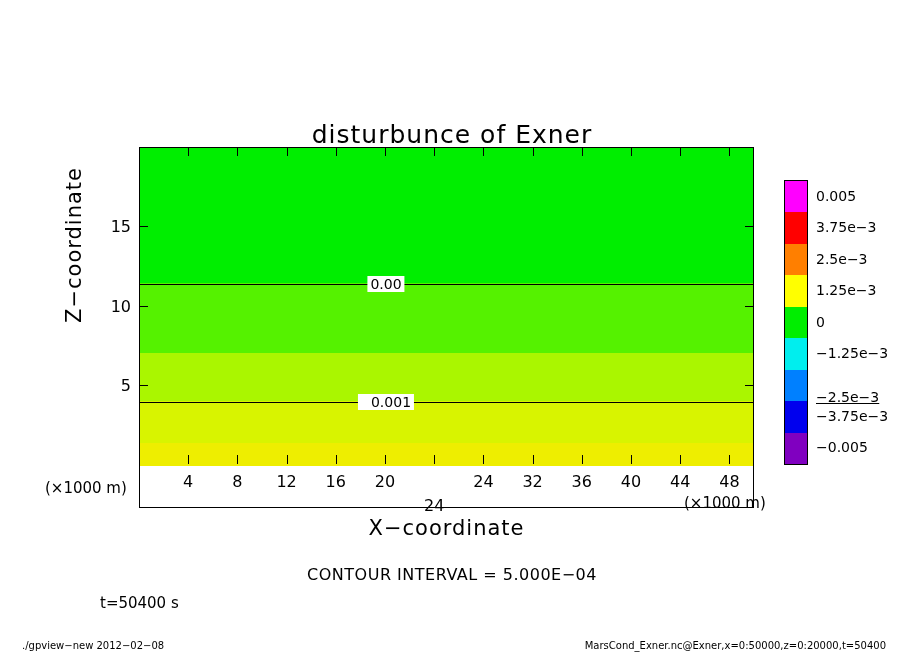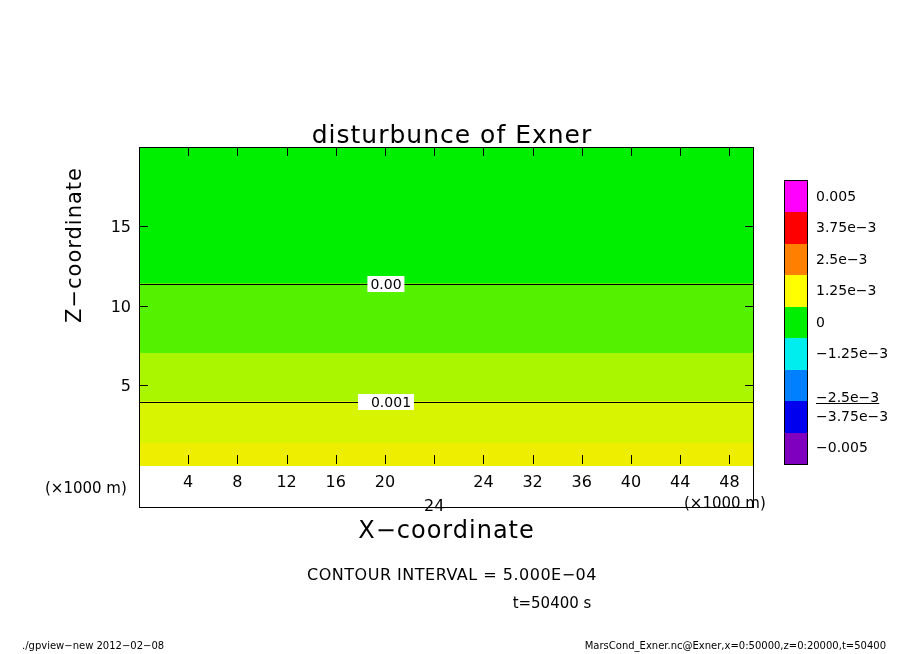--- a/index.html
+++ b/index.html
@@ -24,35 +24,35 @@
     position:absolute;font-size:14px;background:#fff;padding:0 3px;
     transform:translate(-50%,-50%);white-space:nowrap;
   }
   
   .tick-x{position:absolute;width:0;height:9px;border-left:1.3px solid #000;}
   .tick-y{position:absolute;height:0;width:9px;border-top:1.3px solid #000;}
   .xlab{position:absolute;font-size:16px;transform:translateX(-50%);}
   .ylab{position:absolute;font-size:16px;transform:translateY(-50%);text-align:right;}
   
   #xaxis-title{
-    left:139px;top:516px;width:615px;text-align:center;font-size:24px;letter-spacing:1px;
+    left:139px;top:516px;width:615px;text-align:center;font-size:21px;letter-spacing:1px;
   }
   #yaxis-title{
     left:-36px;top:233px;width:220px;text-align:center;font-size:21px;letter-spacing:1px;
     transform:rotate(-90deg);transform-origin:center center;
   }
   #xunit-left{left:45px;top:479px;font-size:15px;}
   #xunit-right{left:684px;top:494px;font-size:15px;}
   
   #colorbar{left:784px;top:180px;width:22px;height:283px;border:1px solid #000;box-sizing:content-box;}
   .cb-cell{width:100%;}
   .cb-tick-label{position:absolute;left:816px;font-size:14px;transform:translateY(-50%);white-space:nowrap;}
   
   #contour-interval{left:0;top:565px;width:904px;text-align:center;font-size:16px;letter-spacing:.5px;}
-  #time-label{left:0;top:594px;width:904px;text-align:center;font-size:15px;}
+  #time-label{left:0;top:594px;width:904px;text-align:left;font-size:15px;}
   #time-label span{position:relative;left:100px;}
   #foot-left{left:22px;top:640px;font-size:10px;}
   #foot-right{right:18px;top:640px;font-size:10px;text-align:right;}
 </style>
 </head>
 <body>
 
 <div class="abs" id="title">disturbunce of Exner</div>
 
 <div class="abs" id="plot-frame">

